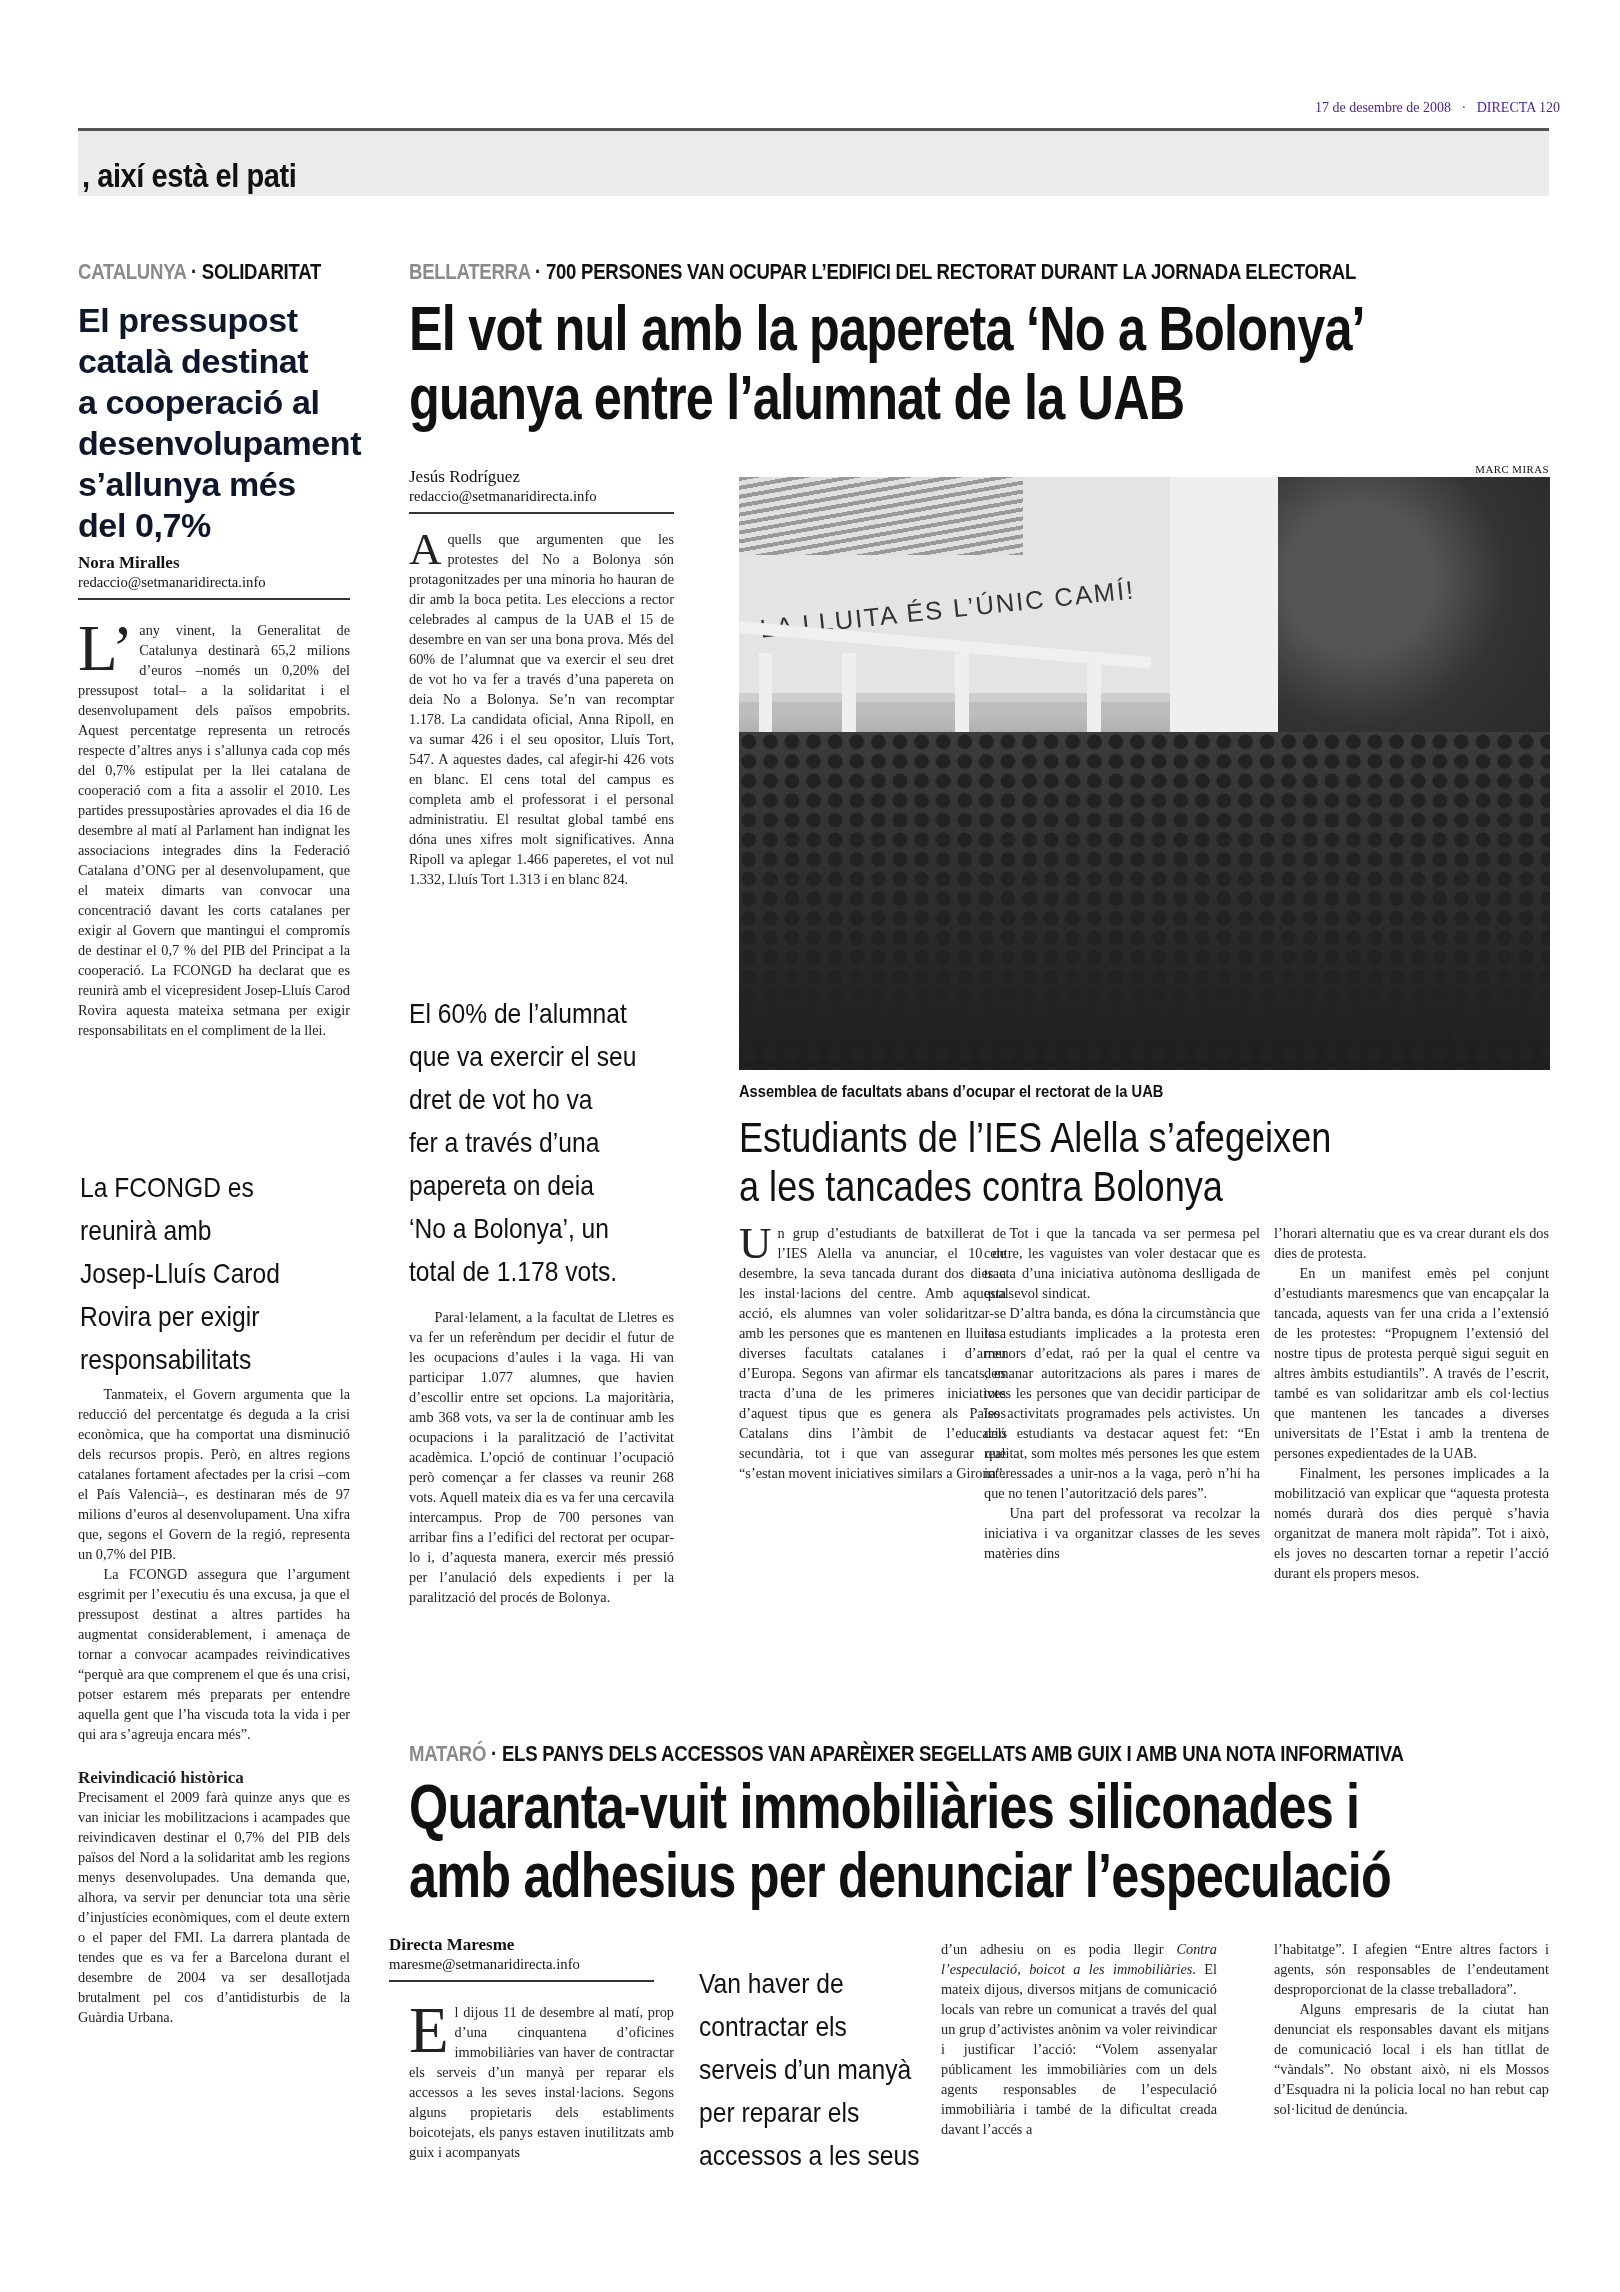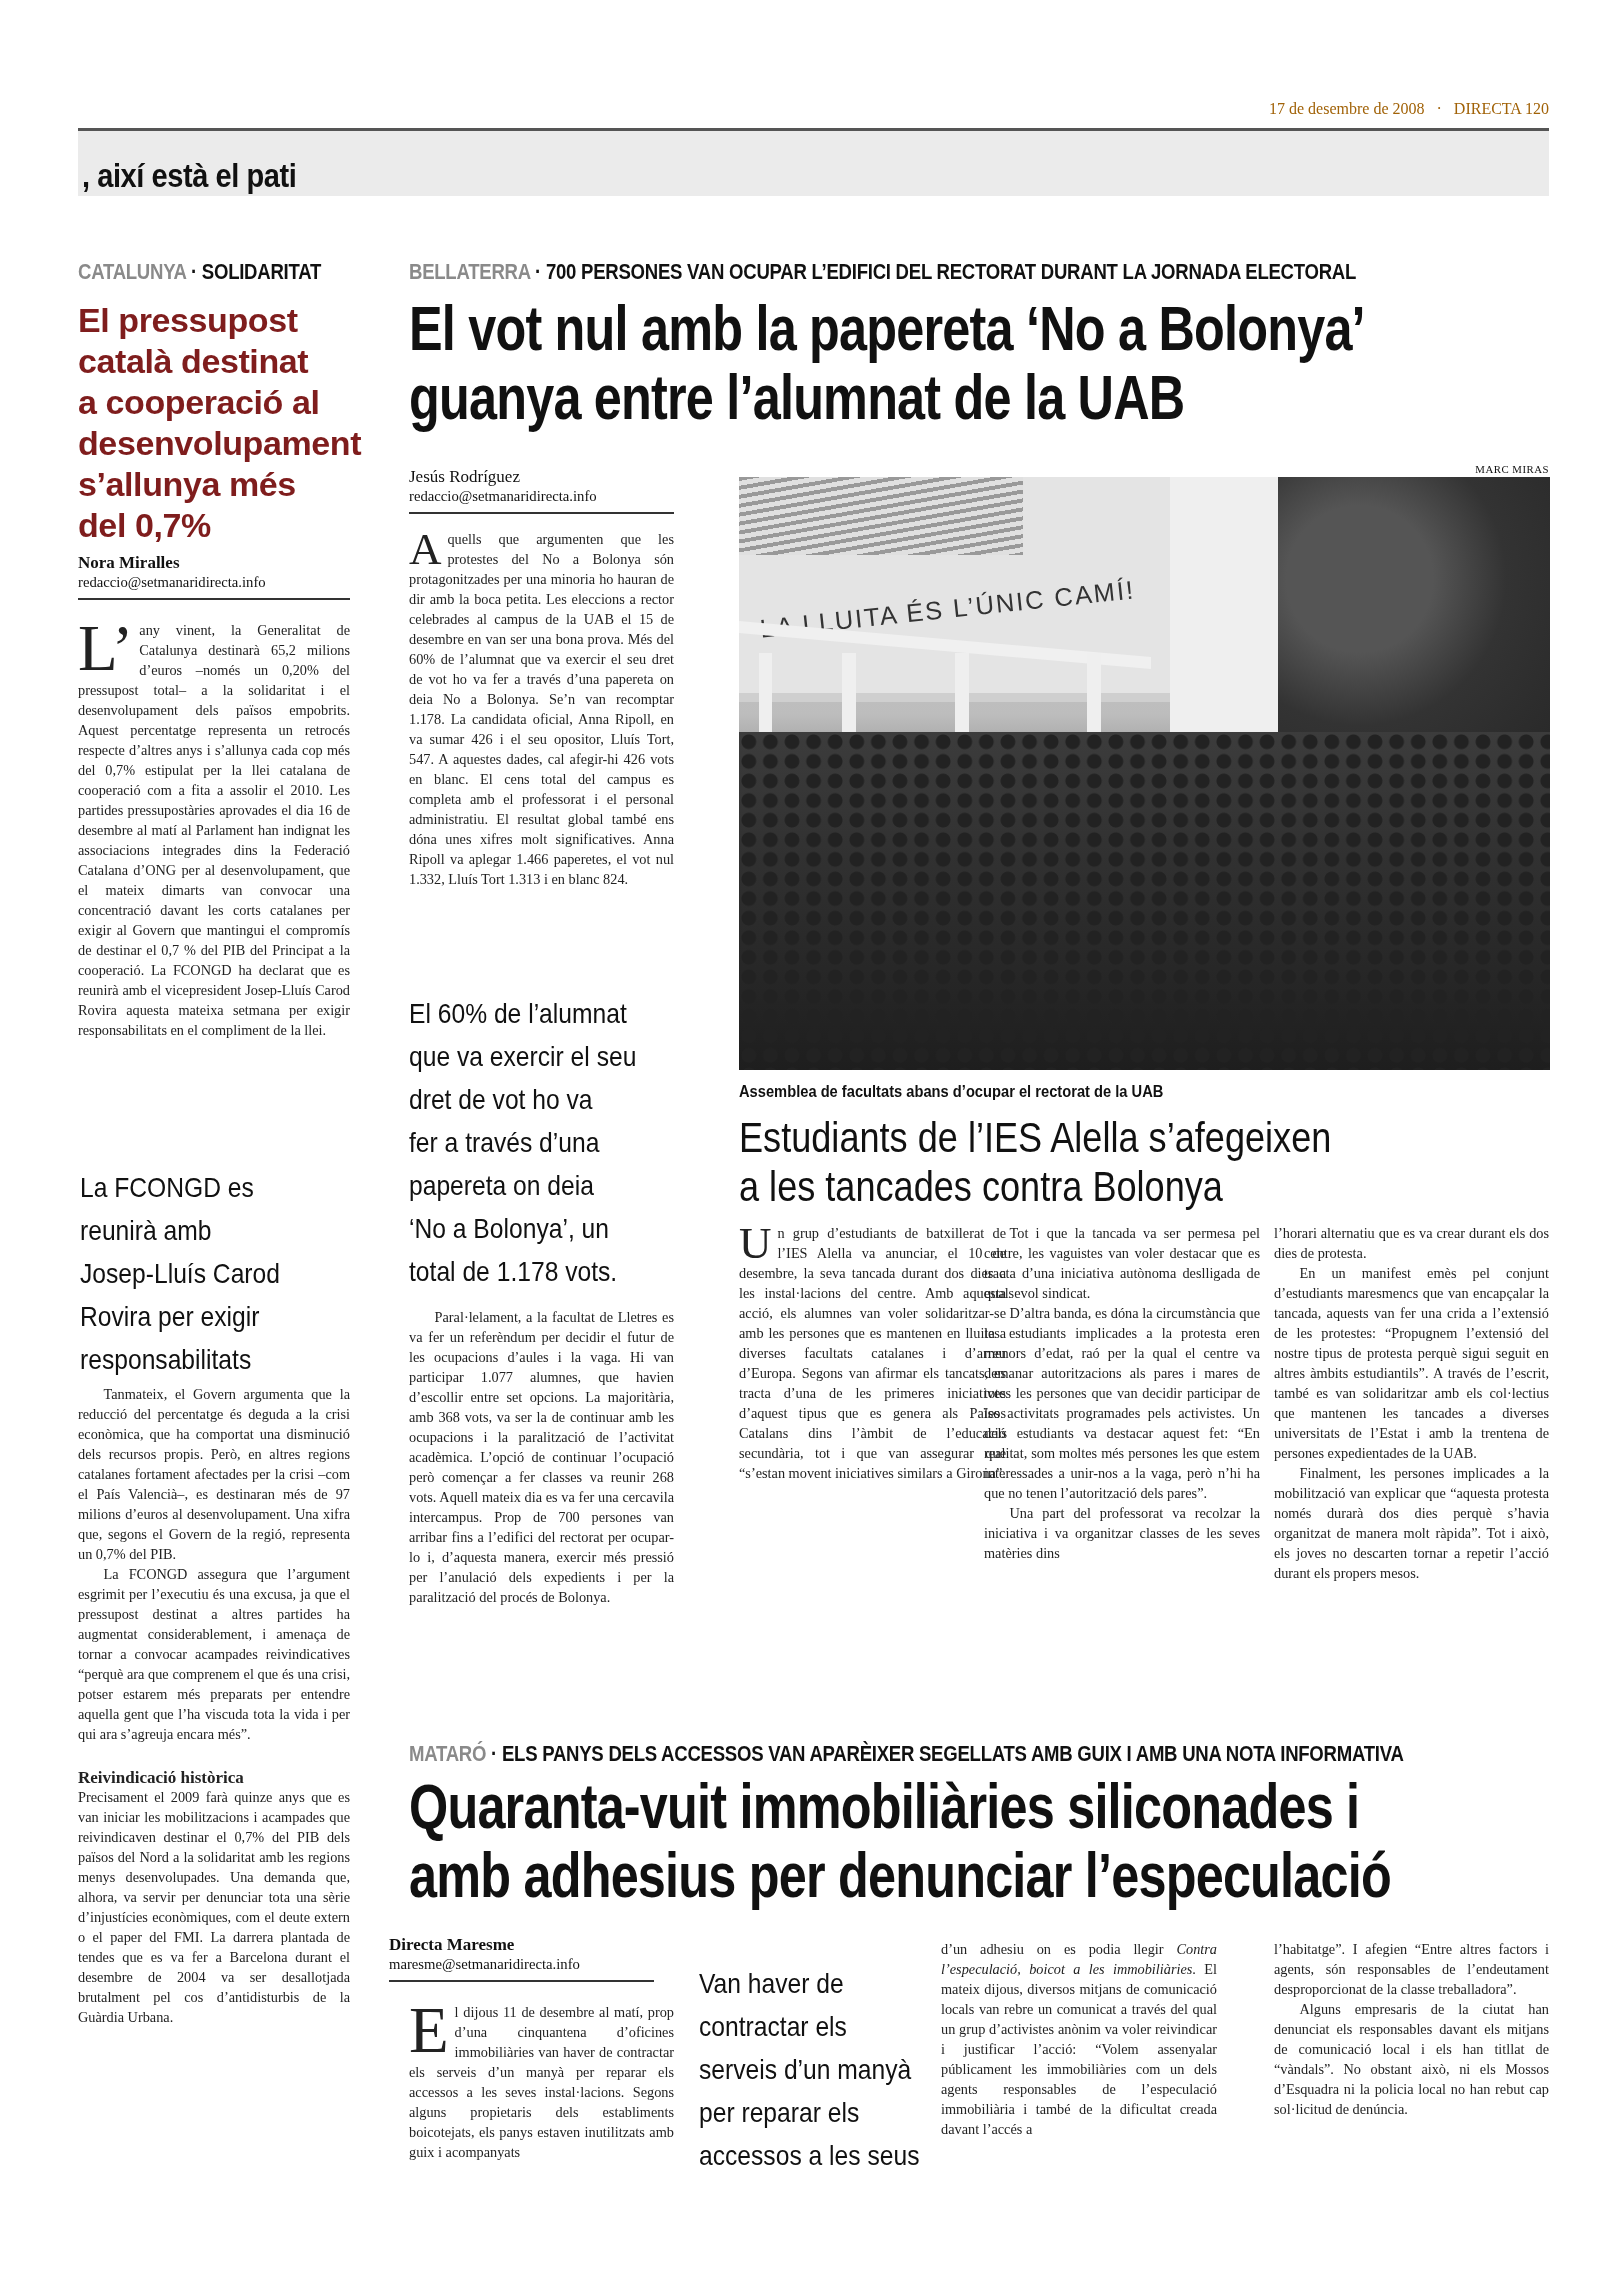--- a/index.html
+++ b/index.html
@@ -4,32 +4,32 @@
 <style>
   * { box-sizing: border-box; margin: 0; padding: 0; }
   html, body { width: 1620px; height: 2293px; background: #ffffff; overflow: hidden; }
   body { position: relative; color: #111; font-family: "DejaVu Serif", serif; }
 
   .abs { position: absolute; }
 
   
   .folio { left: 78px; top: 98px; font-size: 18.6px; font-family: "Liberation Serif", serif; color: #111; margin-top: 40px; }
   .folio b { font-weight: bold; }
-  .dateline { right: 71px; top: 100px; font-size: 16px; font-family: "Liberation Serif", serif; color: #a16207; }
+  .dateline { right: 60px; top: 100px; font-size: 14px; font-family: "Liberation Serif", serif; color: #4c1d95; }
   .header-rule { left: 78px; top: 128px; width: 1471px; height: 2.9px; background: #555; }
   .section-band { left: 78px; top: 131px; width: 1471px; height: 65px; background: #ebebeb; }
   .section-title { left: 82px; top: 157px; font-family: "Liberation Sans", sans-serif; font-weight: bold; font-size: 33px; letter-spacing: -0.5px; transform: scaleX(0.88); transform-origin: left; color: #111; }
 
   
   .kicker { font-family: "Liberation Sans", sans-serif; font-weight: bold; font-size: 21.6px; letter-spacing: -0.3px; transform: scaleX(0.86); transform-origin: left; white-space: nowrap; }
   .kicker .place { color: #8a8a8a; }
   .kicker .sub { color: #111; }
 
   
-  .hl-left { font-family: "Liberation Sans", sans-serif; font-weight: bold; font-size: 34px; line-height: 41px; letter-spacing: -0.4px; color: #7f1d1d; }
+  .hl-left { font-family: "Liberation Sans", sans-serif; font-weight: bold; font-size: 34px; line-height: 41px; letter-spacing: -0.4px; color: #0f172a; }
   .hl-big { font-family: "Liberation Sans", sans-serif; font-weight: bold; font-size: 63px; line-height: 69px; letter-spacing: -1px; transform: scaleX(0.80); transform-origin: left; white-space: nowrap; color: #111; }
   .hl-mid { font-family: "Liberation Sans", sans-serif; font-size: 43px; line-height: 49px; transform: scaleX(0.84); transform-origin: left; white-space: nowrap; color: #111; }
 
   
   .byline-name { font-family: "Liberation Serif", serif; font-weight: bold; font-size: 17px; line-height: 19.6px; }
   .byline-email { font-family: "Liberation Serif", serif; font-size: 14.7px; line-height: 19.6px; }
   .byline-rule { height: 2px; background: #333; }
 
   
   .body { font-family: "Liberation Serif", serif; font-size: 14.3px; line-height: 20px; text-align: justify; color: #222; hyphens: manual; }

